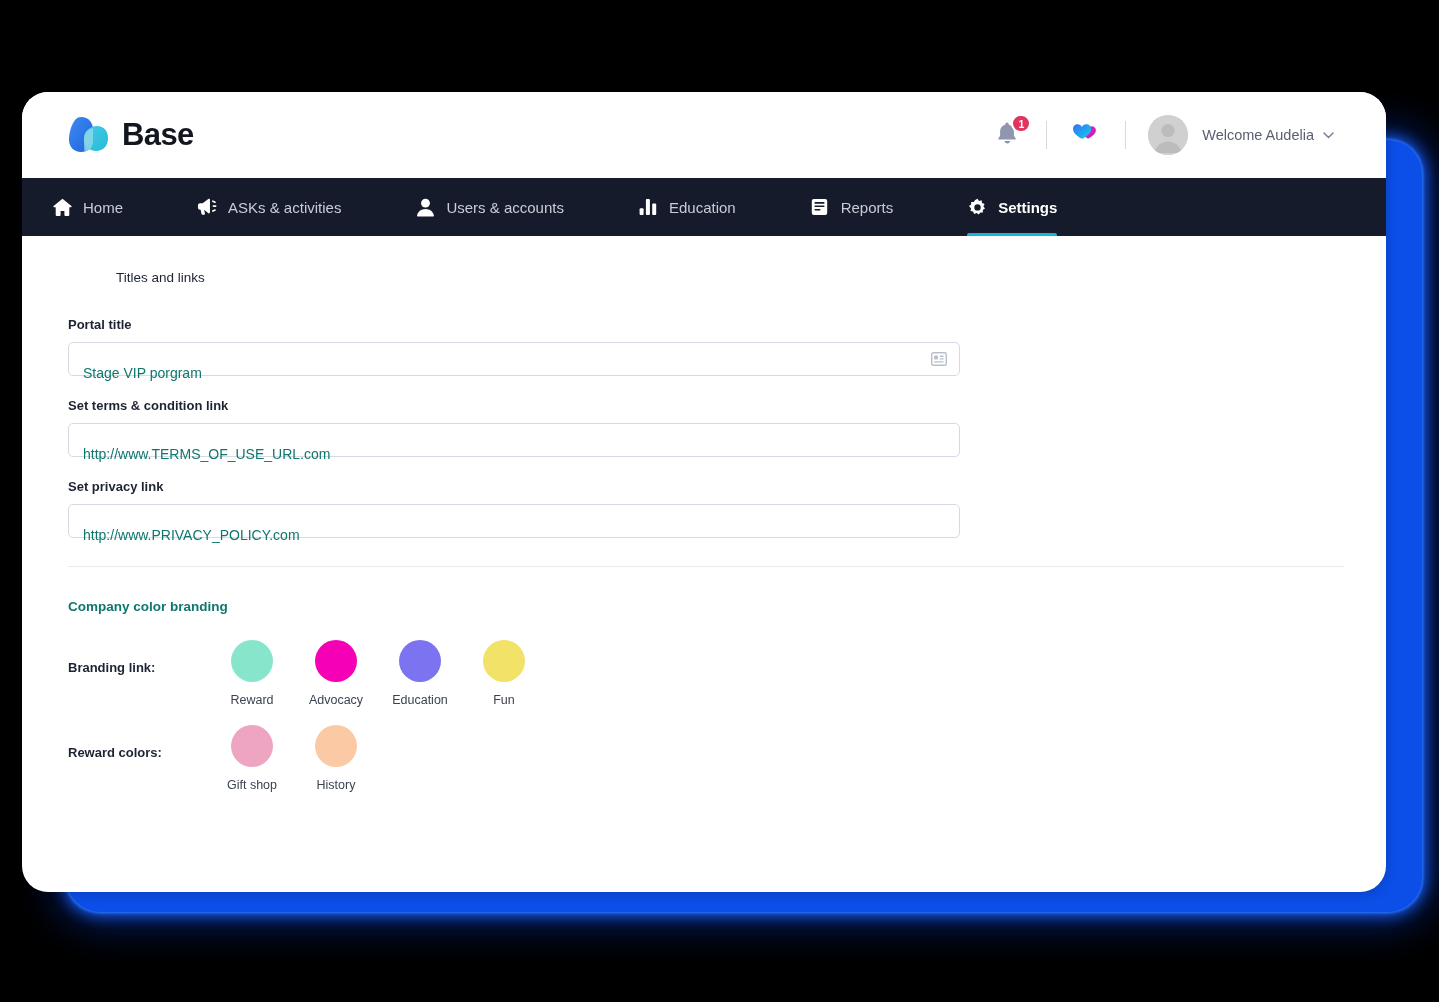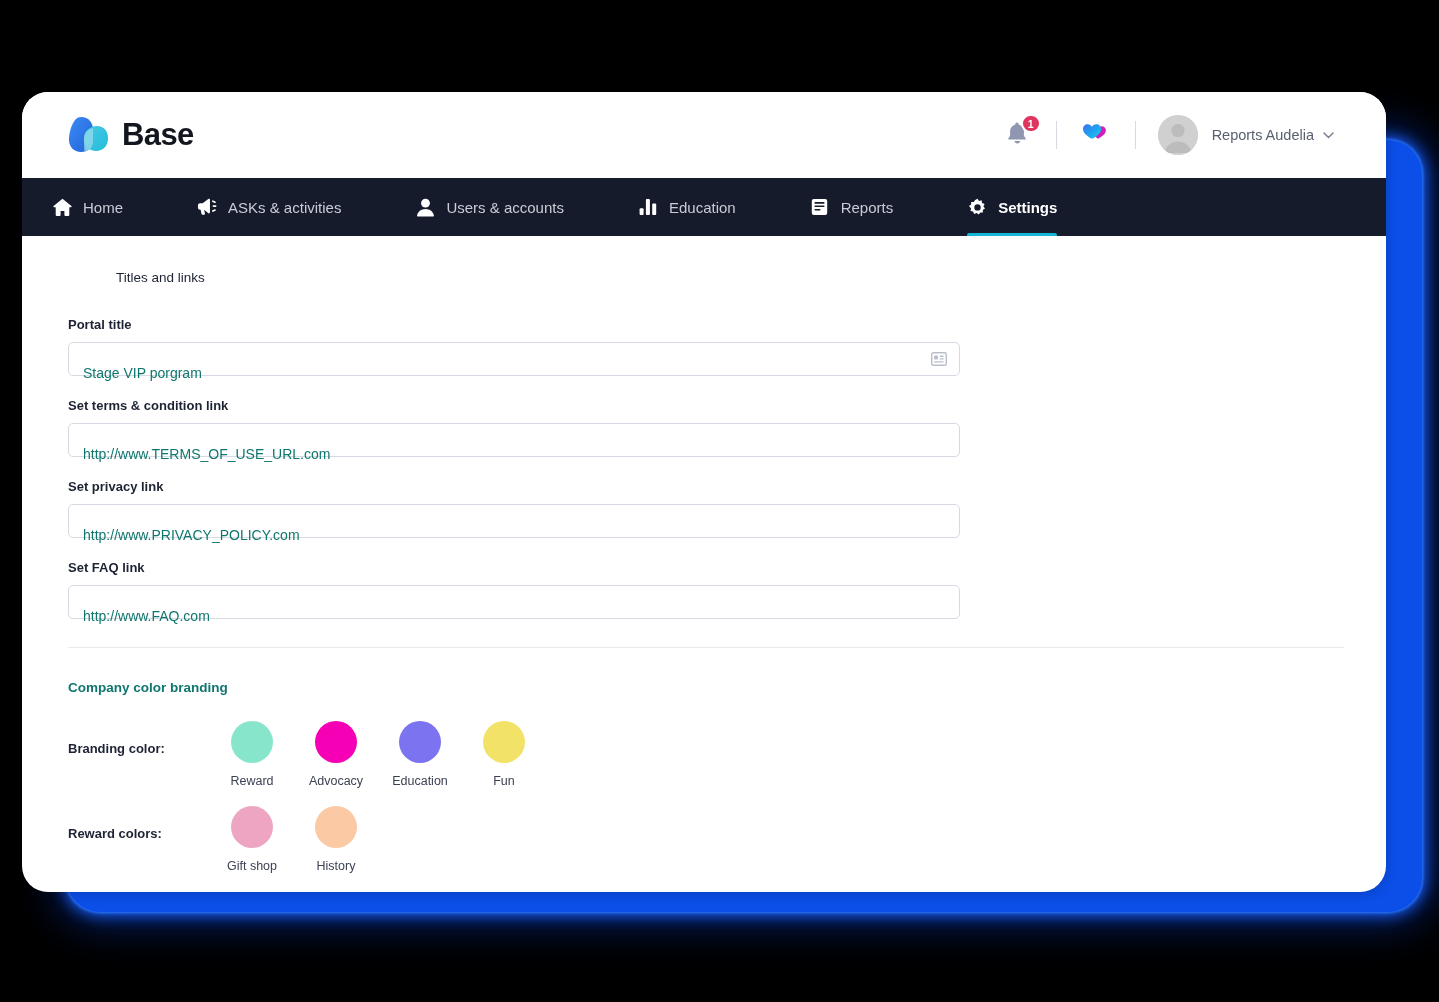--- a/index.html
+++ b/index.html
@@ -330,21 +330,21 @@
         <div class="h-sep"></div>
 
         <div class="user-block">
           <span class="avatar">
             <svg width="40" height="40" viewBox="0 0 40 40" xmlns="http://www.w3.org/2000/svg">
               <circle cx="20" cy="20" r="20" fill="#d0d0d0"></circle>
               <circle cx="20" cy="15.5" r="6.6" fill="#bcbcbc"></circle>
               <path d="M6.5 38c1.4-7.2 7-11.4 13.5-11.4S32.1 30.8 33.5 38z" fill="#bcbcbc"></path>
             </svg>
           </span>
-          <span class="welcome-text">Reports Audelia</span>
+          <span class="welcome-text">Welcome Audelia</span>
           <span class="chev">
             <svg width="11" height="7" viewBox="0 0 11 7" fill="none" xmlns="http://www.w3.org/2000/svg">
               <path d="M1 1l4.5 4.5L10 1" stroke="#7b8294" stroke-width="1.5" stroke-linecap="round" stroke-linejoin="round"></path>
             </svg>
           </span>
         </div>
       </div>
     </div>
 
     <div class="app-nav">
@@ -442,33 +442,27 @@
         </div>
       </div>
 
       <div class="field">
         <div class="field-label">Set privacy link</div>
         <div class="input-shell">
           <input type="text" value="http://www.PRIVACY_POLICY.com" style="">
         </div>
       </div>
 
-      <div class="field">
-        <div class="field-label">Set FAQ link</div>
-        <div class="input-shell">
-          <input type="text" value="http://www.FAQ.com" style="">
-        </div>
-      </div>
 
       <div class="divider"></div>
 
       <div class="branding-title">Company color branding</div>
 
       <div class="swatch-row">
-        <div class="swatch-row-label">Branding color:</div>
+        <div class="swatch-row-label">Branding link:</div>
         <div class="swatches">
 
           <div class="swatch-cell">
             <span class="swatch-dot" id="dot-b0" style="background: rgb(134, 229, 203);"></span>
             <span class="swatch-name">Reward</span>
           </div>
 
           <div class="swatch-cell">
             <span class="swatch-dot" id="dot-b1" style="background: rgb(245, 0, 180);"></span>
             <span class="swatch-name">Advocacy</span>

